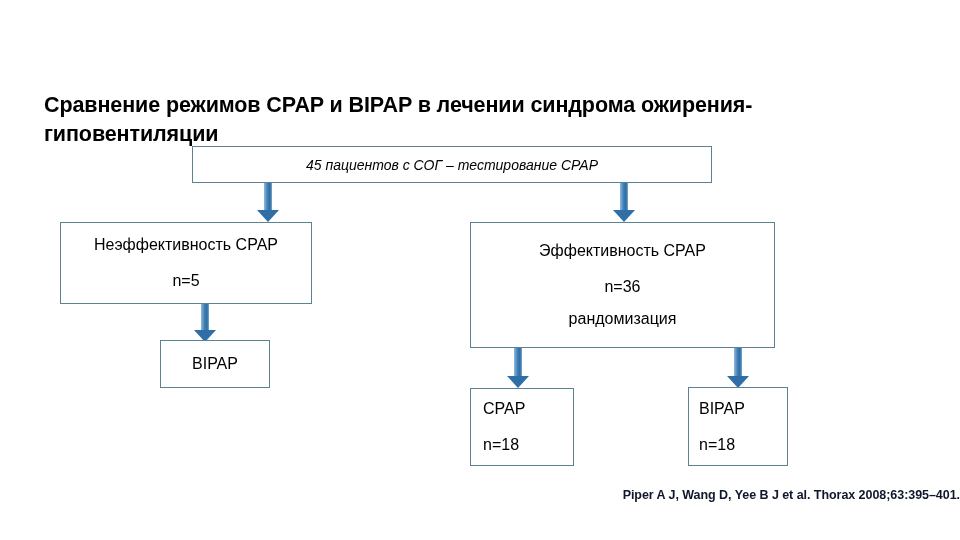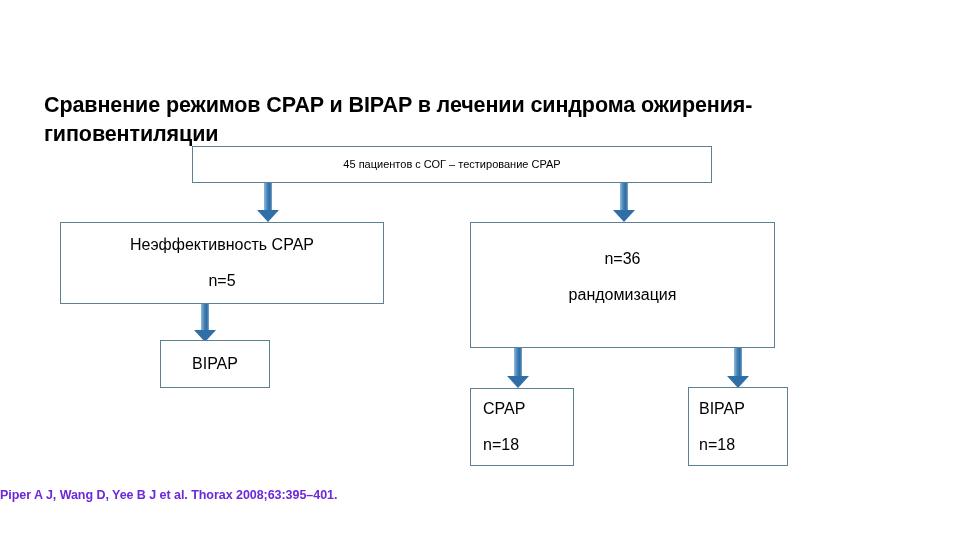--- a/index.html
+++ b/index.html
@@ -45,23 +45,23 @@
     color: #000000;
   }
   .flow-box .line {
     display: block;
     text-align: center;
     white-space: nowrap;
   }
 
   
   #box-screening  { left: 192px; top: 146px;  width: 520px; height: 37px; }
-  #box-screening .line { font-size: 11px; }
+  #box-screening .line { font-size: 14px; font-style: italic; }
 
-  #box-cpap-fail  { left: 60px;  top: 222px;  width: 324px; height: 82px; }
+  #box-cpap-fail  { left: 60px;  top: 222px;  width: 252px; height: 82px; }
   #box-cpap-fail .line:nth-child(1) { margin-bottom: 20px; }
 
   #box-cpap-ok    { left: 470px; top: 222px;  width: 305px; height: 126px; }
   #box-cpap-ok .line:nth-child(1) { margin-bottom: 20px; }
   #box-cpap-ok .line:nth-child(2) { margin-bottom: 16px; }
 
   #box-bipap-fail { left: 160px; top: 340px;  width: 110px; height: 48px; }
 
   #box-arm-cpap   { left: 470px; top: 388px;  width: 104px;  height: 78px;
                     align-items: flex-start; padding-left: 12px; }
@@ -115,24 +115,24 @@
   #arrow-to-arm-bipap { left: 727px; top: 348px; height: 40px; }
   #arrow-to-arm-bipap .shaft { height: 28px; }
   #arrow-to-arm-bipap .head  { top: 28px; }
 
   
   #citation {
     position: absolute;
     left: 0;
     top: 488px;
     width: 960px;
-    text-align: left;
+    text-align: right;
     font-size: 12.5px;
     font-weight: bold;
-    color: #6d28d9;
+    color: #0f172a;
     letter-spacing: -0.05px;
   }
 </style>
 </head>
 <body>
 
 <div id="slide-title">Сравнение режимов CPAP и BIPAP в лечении синдрома ожирения-гиповентиляции</div>
 
 <div class="flow-box" id="box-screening">
   <span class="line">45 пациентов с СОГ – тестирование CPAP</span>
@@ -147,20 +147,21 @@
   <div class="shaft"></div>
   <div class="head"></div>
 </div>
 
 <div class="flow-box" id="box-cpap-fail">
   <span class="line">Неэффективность CPAP</span>
   <span class="line">n=5</span>
 </div>
 
 <div class="flow-box" id="box-cpap-ok">
+  <span class="line">Эффективность CPAP</span>
   <span class="line">n=36</span>
   <span class="line">рандомизация</span>
 </div>
 
 <div class="arrow" id="arrow-to-bipap">
   <div class="shaft"></div>
   <div class="head"></div>
 </div>
 
 <div class="flow-box" id="box-bipap-fail">

